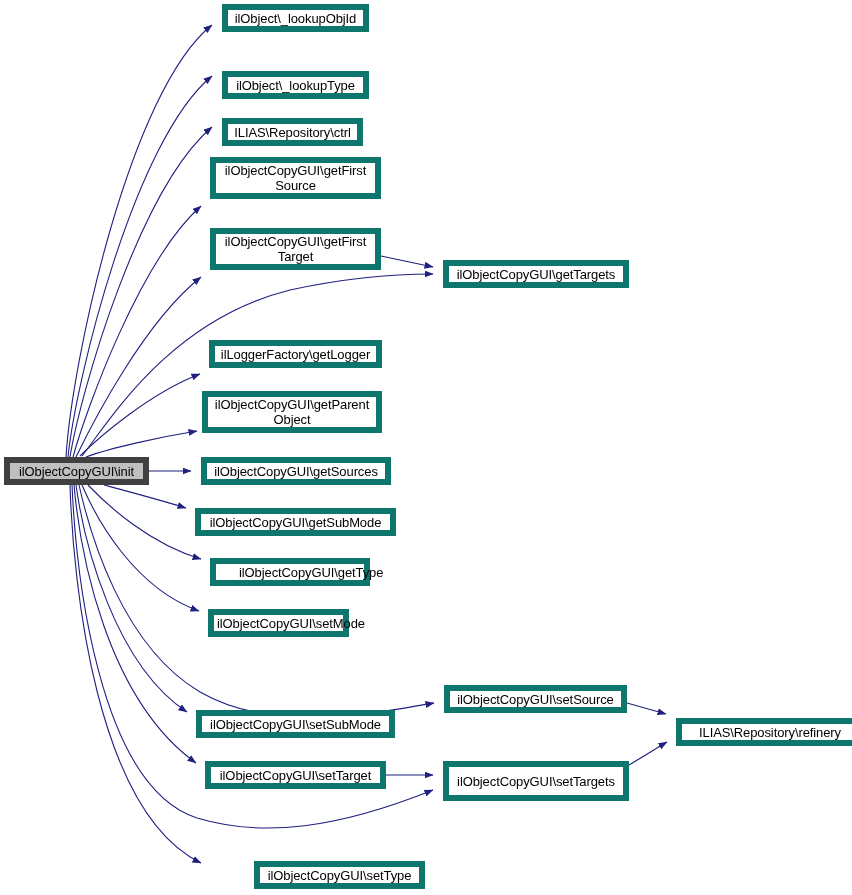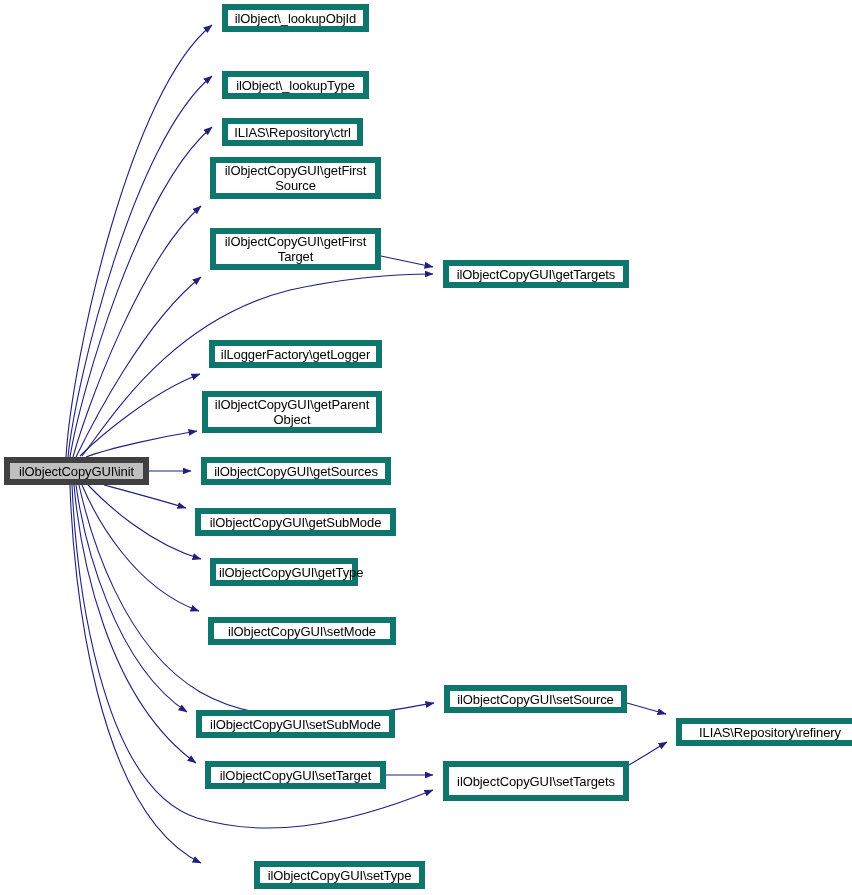--- a/index.html
+++ b/index.html
@@ -96,22 +96,22 @@
       <div class="node" style="left: 210px; top: 157px; width: 171px; height: 42px;"><span class="node-label">ilObjectCopyGUI\getFirst
 Source</span></div>
       <div class="node" style="left: 210px; top: 228px; width: 171px; height: 42px;"><span class="node-label">ilObjectCopyGUI\getFirst
 Target</span></div>
       <div class="node" style="left: 443px; top: 260px; width: 186px; height: 28px;"><span class="node-label">ilObjectCopyGUI\getTargets</span></div>
       <div class="node" style="left: 209px; top: 340px; width: 173px; height: 28px;"><span class="node-label">ilLoggerFactory\getLogger</span></div>
       <div class="node" style="left: 202px; top: 391px; width: 180px; height: 42px;"><span class="node-label">ilObjectCopyGUI\getParent
 Object</span></div>
       <div class="node" style="left: 201px; top: 457px; width: 190px; height: 28px;"><span class="node-label">ilObjectCopyGUI\getSources</span></div>
       <div class="node" style="left: 195px; top: 508px; width: 201px; height: 28px;"><span class="node-label">ilObjectCopyGUI\getSubMode</span></div>
-      <div class="node" style="left: 210px; top: 558px; width: 148px; height: 28px;"><span class="node-label">ilObjectCopyGUI\getType</span></div>
-      <div class="node" style="left: 208px; top: 609px; width: 188px; height: 28px; margin-top: 8px;"><span class="node-label">ilObjectCopyGUI\setMode</span></div>
+      <div class="node" style="left: 210px; top: 558px; width: 160px; height: 28px; padding-left: 20px;"><span class="node-label">ilObjectCopyGUI\getType</span></div>
+      <div class="node" style="left: 208px; top: 609px; width: 141px; height: 28px;"><span class="node-label">ilObjectCopyGUI\setMode</span></div>
       <div class="node" style="left: 444px; top: 685px; width: 183px; height: 28px;"><span class="node-label">ilObjectCopyGUI\setSource</span></div>
       <div class="node" style="left: 676px; top: 710px; width: 188px; height: 28px; margin-top: 8px;"><span class="node-label">ILIAS\Repository\refinery</span></div>
       <div class="node" style="left: 196px; top: 710px; width: 199px; height: 28px;"><span class="node-label">ilObjectCopyGUI\setSubMode</span></div>
       <div class="node" style="left: 205px; top: 761px; width: 181px; height: 28px;"><span class="node-label">ilObjectCopyGUI\setTarget</span></div>
       <div class="node" style="left: 443px; top: 761px; width: 186px; height: 40px;"><span class="node-label">ilObjectCopyGUI\setTargets</span></div>
       <div class="node" style="left: 210px; top: 861px; width: 171px; height: 28px; margin-left: 44px;"><span class="node-label">ilObjectCopyGUI\setType</span></div>
     </div>
 </div>
 
 </body></html>

